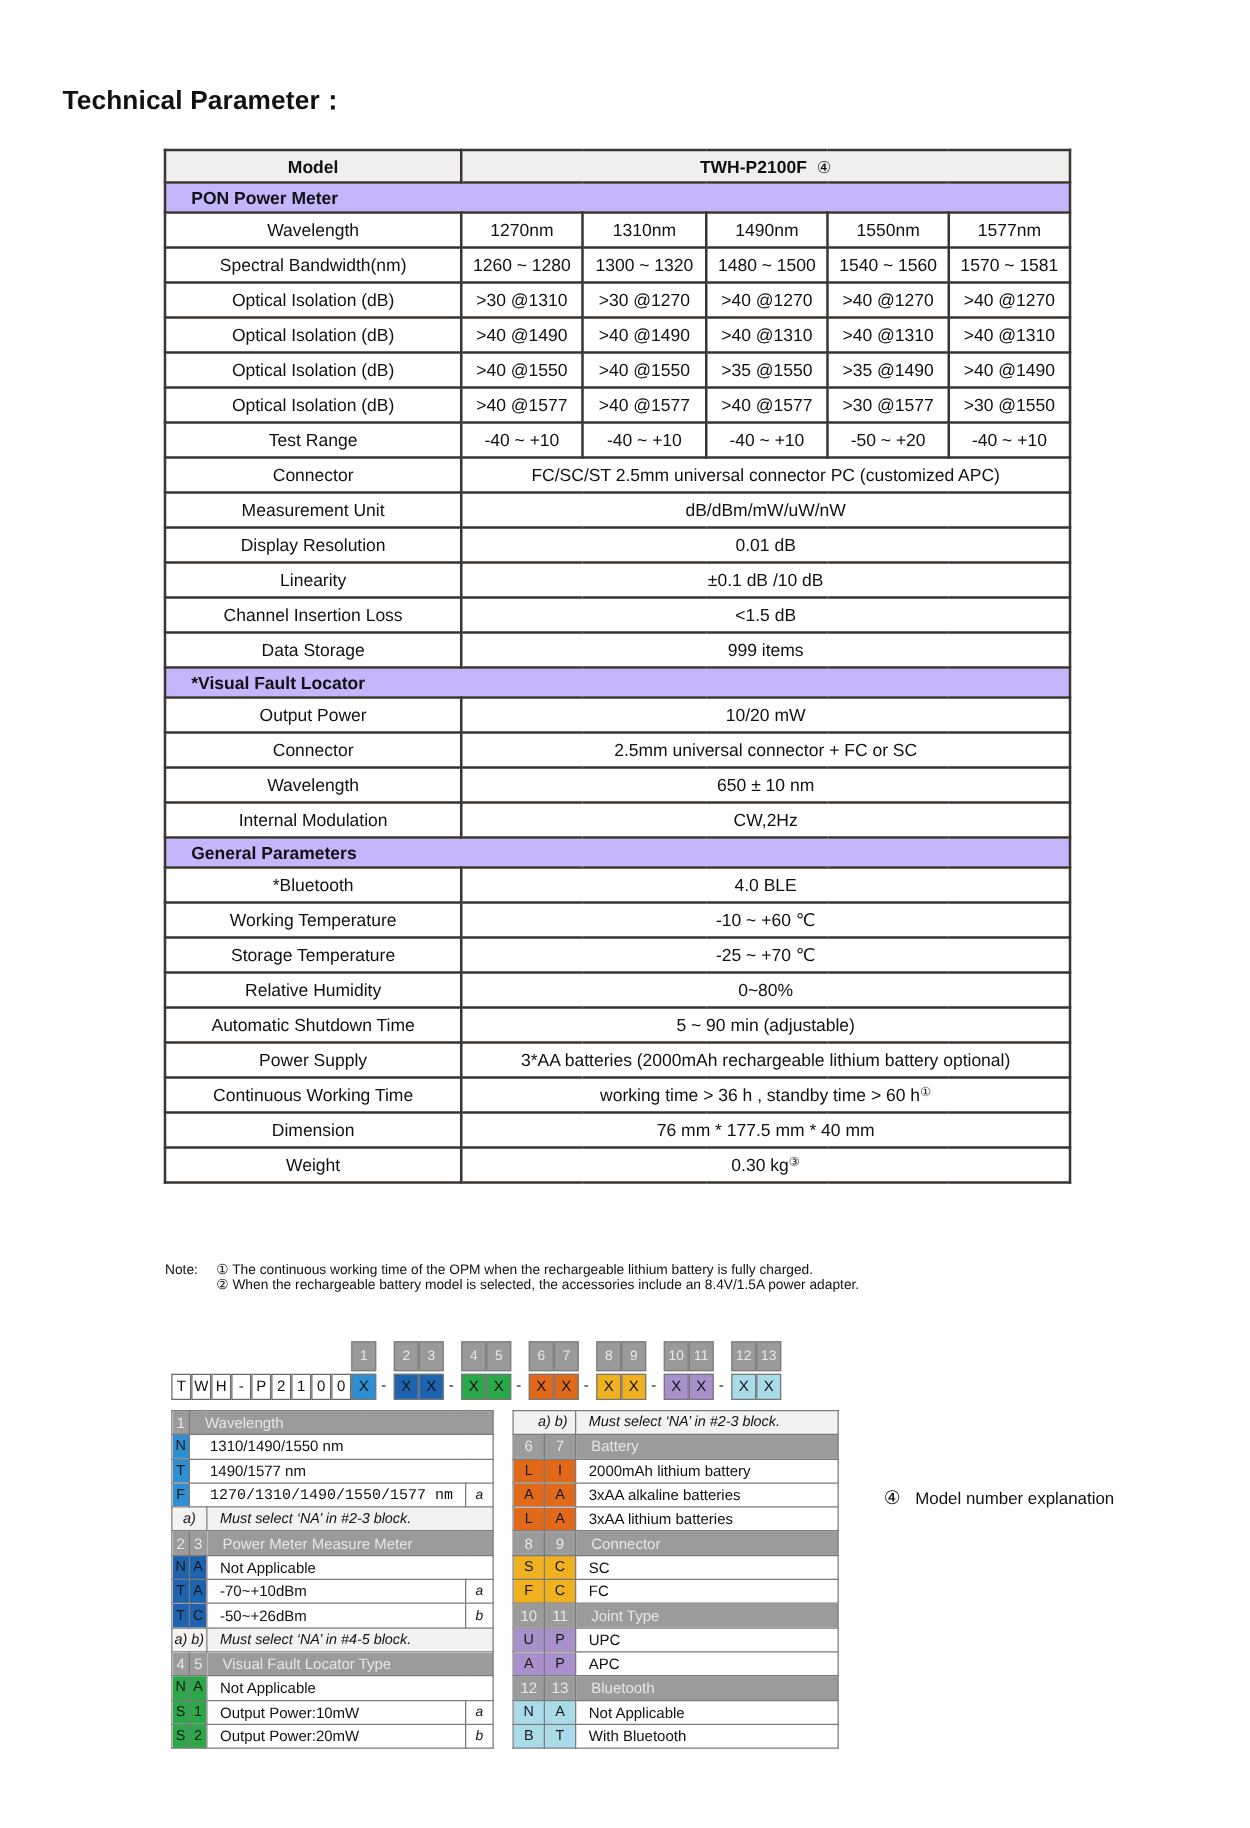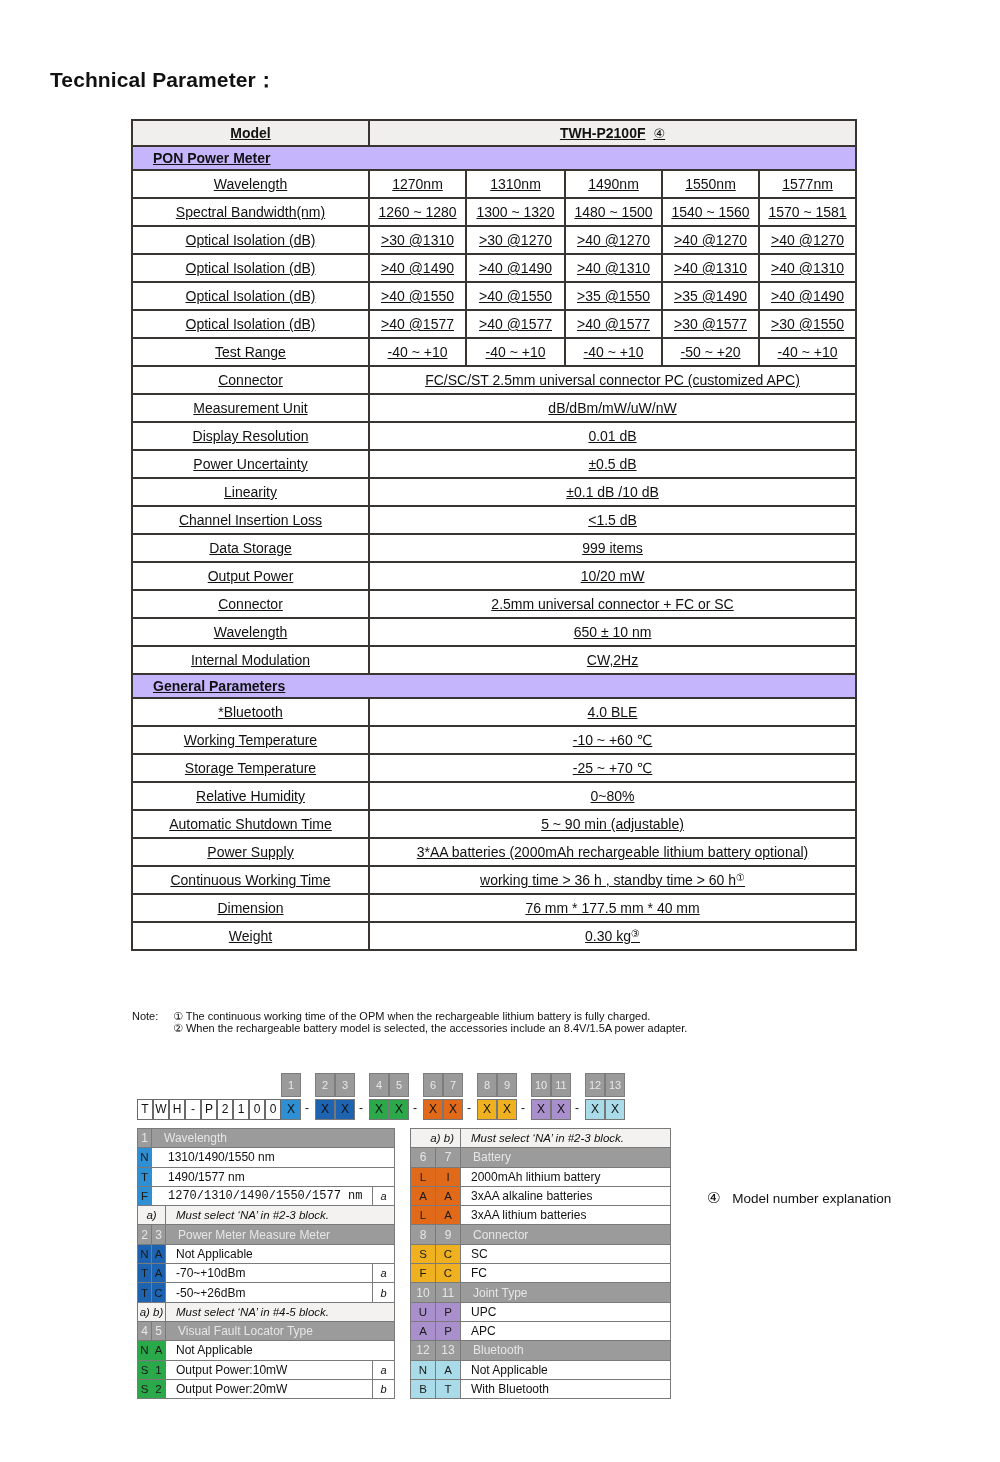--- a/index.html
+++ b/index.html
@@ -11,21 +11,20 @@
   .page-title {
     position: absolute; left: 50px; top: 66px;
     font-size: 21px; font-weight: bold; color: #111; letter-spacing: 0.1px;
   }
 
   
   table.spec {
     position: absolute; left: 131px; top: 119px; width: 724px;
     border-collapse: collapse; table-layout: fixed;
     border: 2px solid #3a3431;
-    text-decoration: underline;
   }
   table.spec td {
     border: 2px solid #3a3431; height: 28px; padding: 0 2px;
     text-align: center; font-size: 14px; color: #111; white-space: nowrap;
     overflow: hidden;
   }
   table.spec tr.model-row td { height: 26px; background: #f0efed; font-weight: bold; font-size: 14px; }
   table.spec tr.section td {
     height: 24px; background: #c4b5fd; font-weight: bold; text-align: left;
     padding-left: 20px; font-size: 14px;
@@ -161,34 +160,33 @@
       </tr>
       <tr>
         <td class="label">Measurement Unit</td>
         <td colspan="5"><span>dB/dBm/mW/uW/nW</span></td>
       </tr>
       <tr>
         <td class="label">Display Resolution</td>
         <td colspan="5"><span>0.01 dB</span></td>
       </tr>
       <tr>
-        <td class="label">Power Uncertainty</td>
-        <td colspan="5"><span>±0.5 dB</span></td>
-      </tr>
-      <tr>
         <td class="label">Linearity</td>
         <td colspan="5"><span>±0.1 dB /10 dB</span></td>
       </tr>
       <tr>
         <td class="label">Channel Insertion Loss</td>
         <td colspan="5"><span>&lt;1.5 dB</span></td>
       </tr>
       <tr>
         <td class="label">Data Storage</td>
         <td colspan="5"><span>999 items</span></td>
+      </tr>
+      <tr class="section">
+        <td colspan="6">*Visual Fault Locator</td>
       </tr>
       <tr>
         <td class="label">Output Power</td>
         <td colspan="5"><span>10/20 mW</span></td>
       </tr>
       <tr>
         <td class="label">Connector</td>
         <td colspan="5"><span>2.5mm universal connector + FC or SC</span></td>
       </tr>
       <tr>

